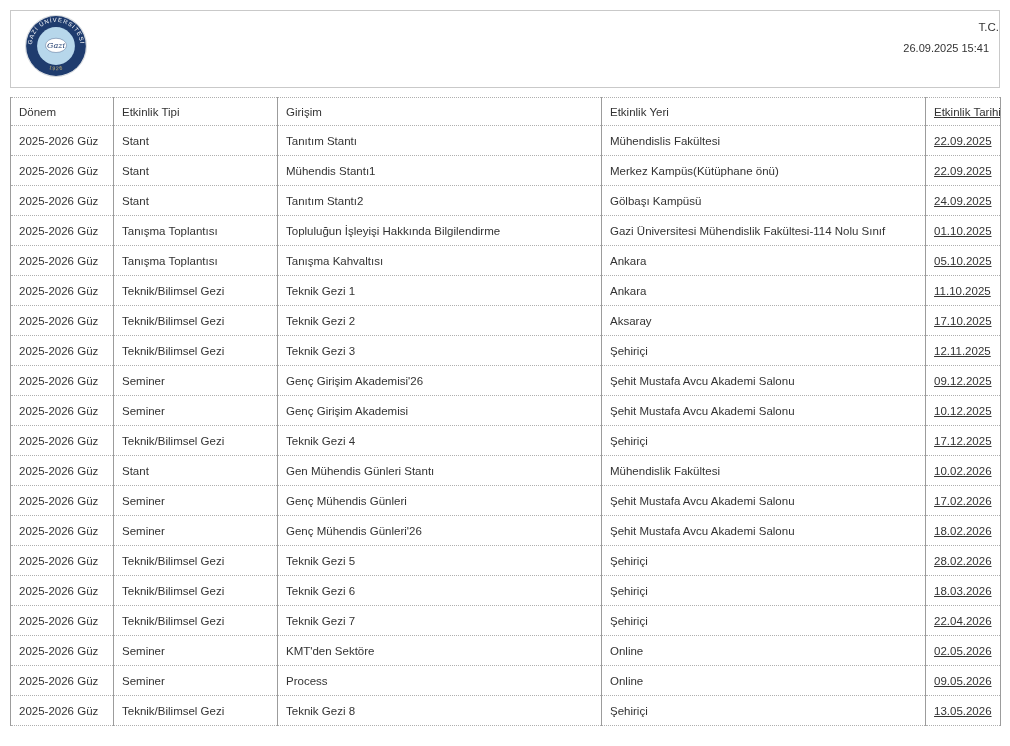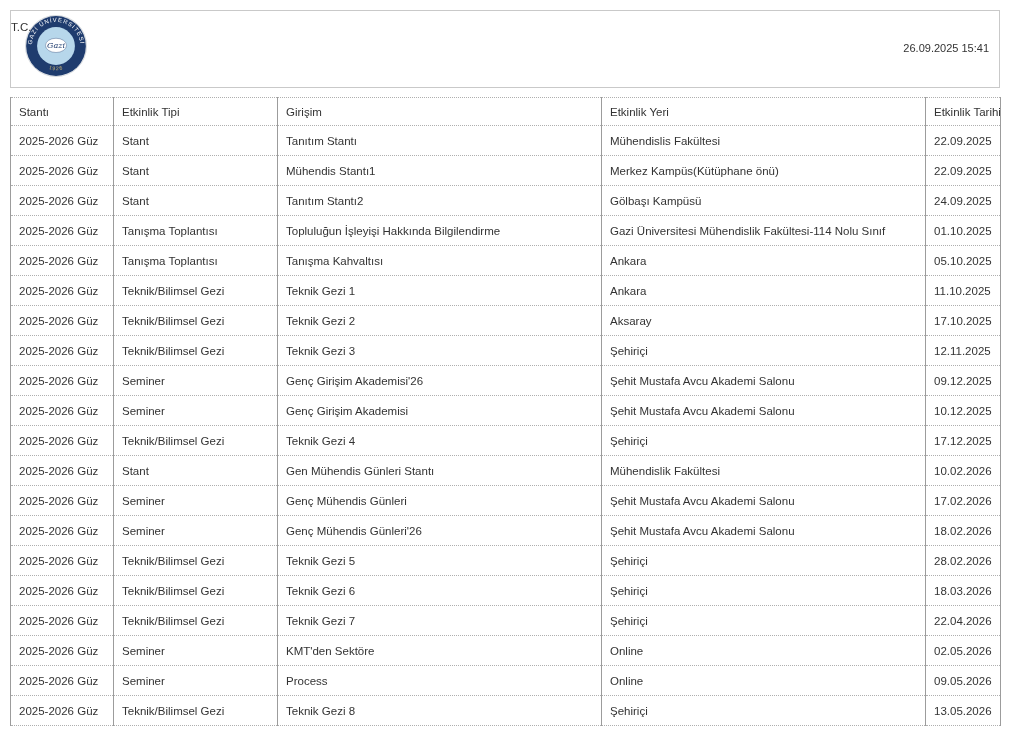--- a/index.html
+++ b/index.html
@@ -15,21 +15,21 @@
   
   .header-box {
     position: absolute; left: 10px; top: 10px;
     width: 990px; height: 78px;
     border: 1px solid #c9c9c9;
     background: #fff;
   }
   .logo-wrap { position: absolute; left: 14px; top: 4px; width: 62px; height: 62px; }
   .header-center {
     position: absolute; left: 0; top: 9px; width: 100%;
-    text-align: left; font-size: 11.5px; line-height: 14px; color: #333;
+    text-align: right; font-size: 11.5px; line-height: 14px; color: #333;
   }
   .header-center .line3 { margin-top: 11px; }
   .header-date {
     position: absolute; right: 10px; top: 11px;
     font-size: 11px; color: #333; margin-top: 20px;
   }
 
   
   table.events {
     position: absolute; left: 10px; top: 97px;
@@ -41,21 +41,21 @@
   }
   table.events th, table.events td {
     border-left: 1px solid #9c9c9c;
     padding: 0 8px;
     text-align: left;
     font-weight: normal;
     vertical-align: middle;
     white-space: nowrap;
     overflow: hidden;
   }
-  table.events th:last-child, table.events td:last-child { border-right: 1px solid #9c9c9c; }
+  table.events th:last-child, table.events td:last-child { border-right: 1px solid #9c9c9c; text-decoration: underline; }
   table.events th {
     height: 28px;
     border-top: 1px dotted #afafaf;
     border-bottom: 1px dotted #afafaf;
   }
   table.events td {
     height: 30px;
     border-bottom: 1px dotted #afafaf;
   }
 </style>
@@ -96,21 +96,21 @@
   <table class="events">
     <colgroup>
       <col style="width:103px">
       <col style="width:164px">
       <col style="width:324px">
       <col style="width:324px">
       <col style="width:75px">
     </colgroup>
     <thead>
       <tr id="head-row">
-          <th>Stantı</th>
+          <th>Dönem</th>
           <th>Etkinlik Tipi</th>
           <th>Girişim</th>
           <th>Etkinlik Yeri</th>
           <th>Etkinlik Tarihi</th>
         </tr>
     </thead>
     <tbody id="body-rows">
         <tr>
           <td>2025-2026 Güz</td>
           <td>Stant</td>

